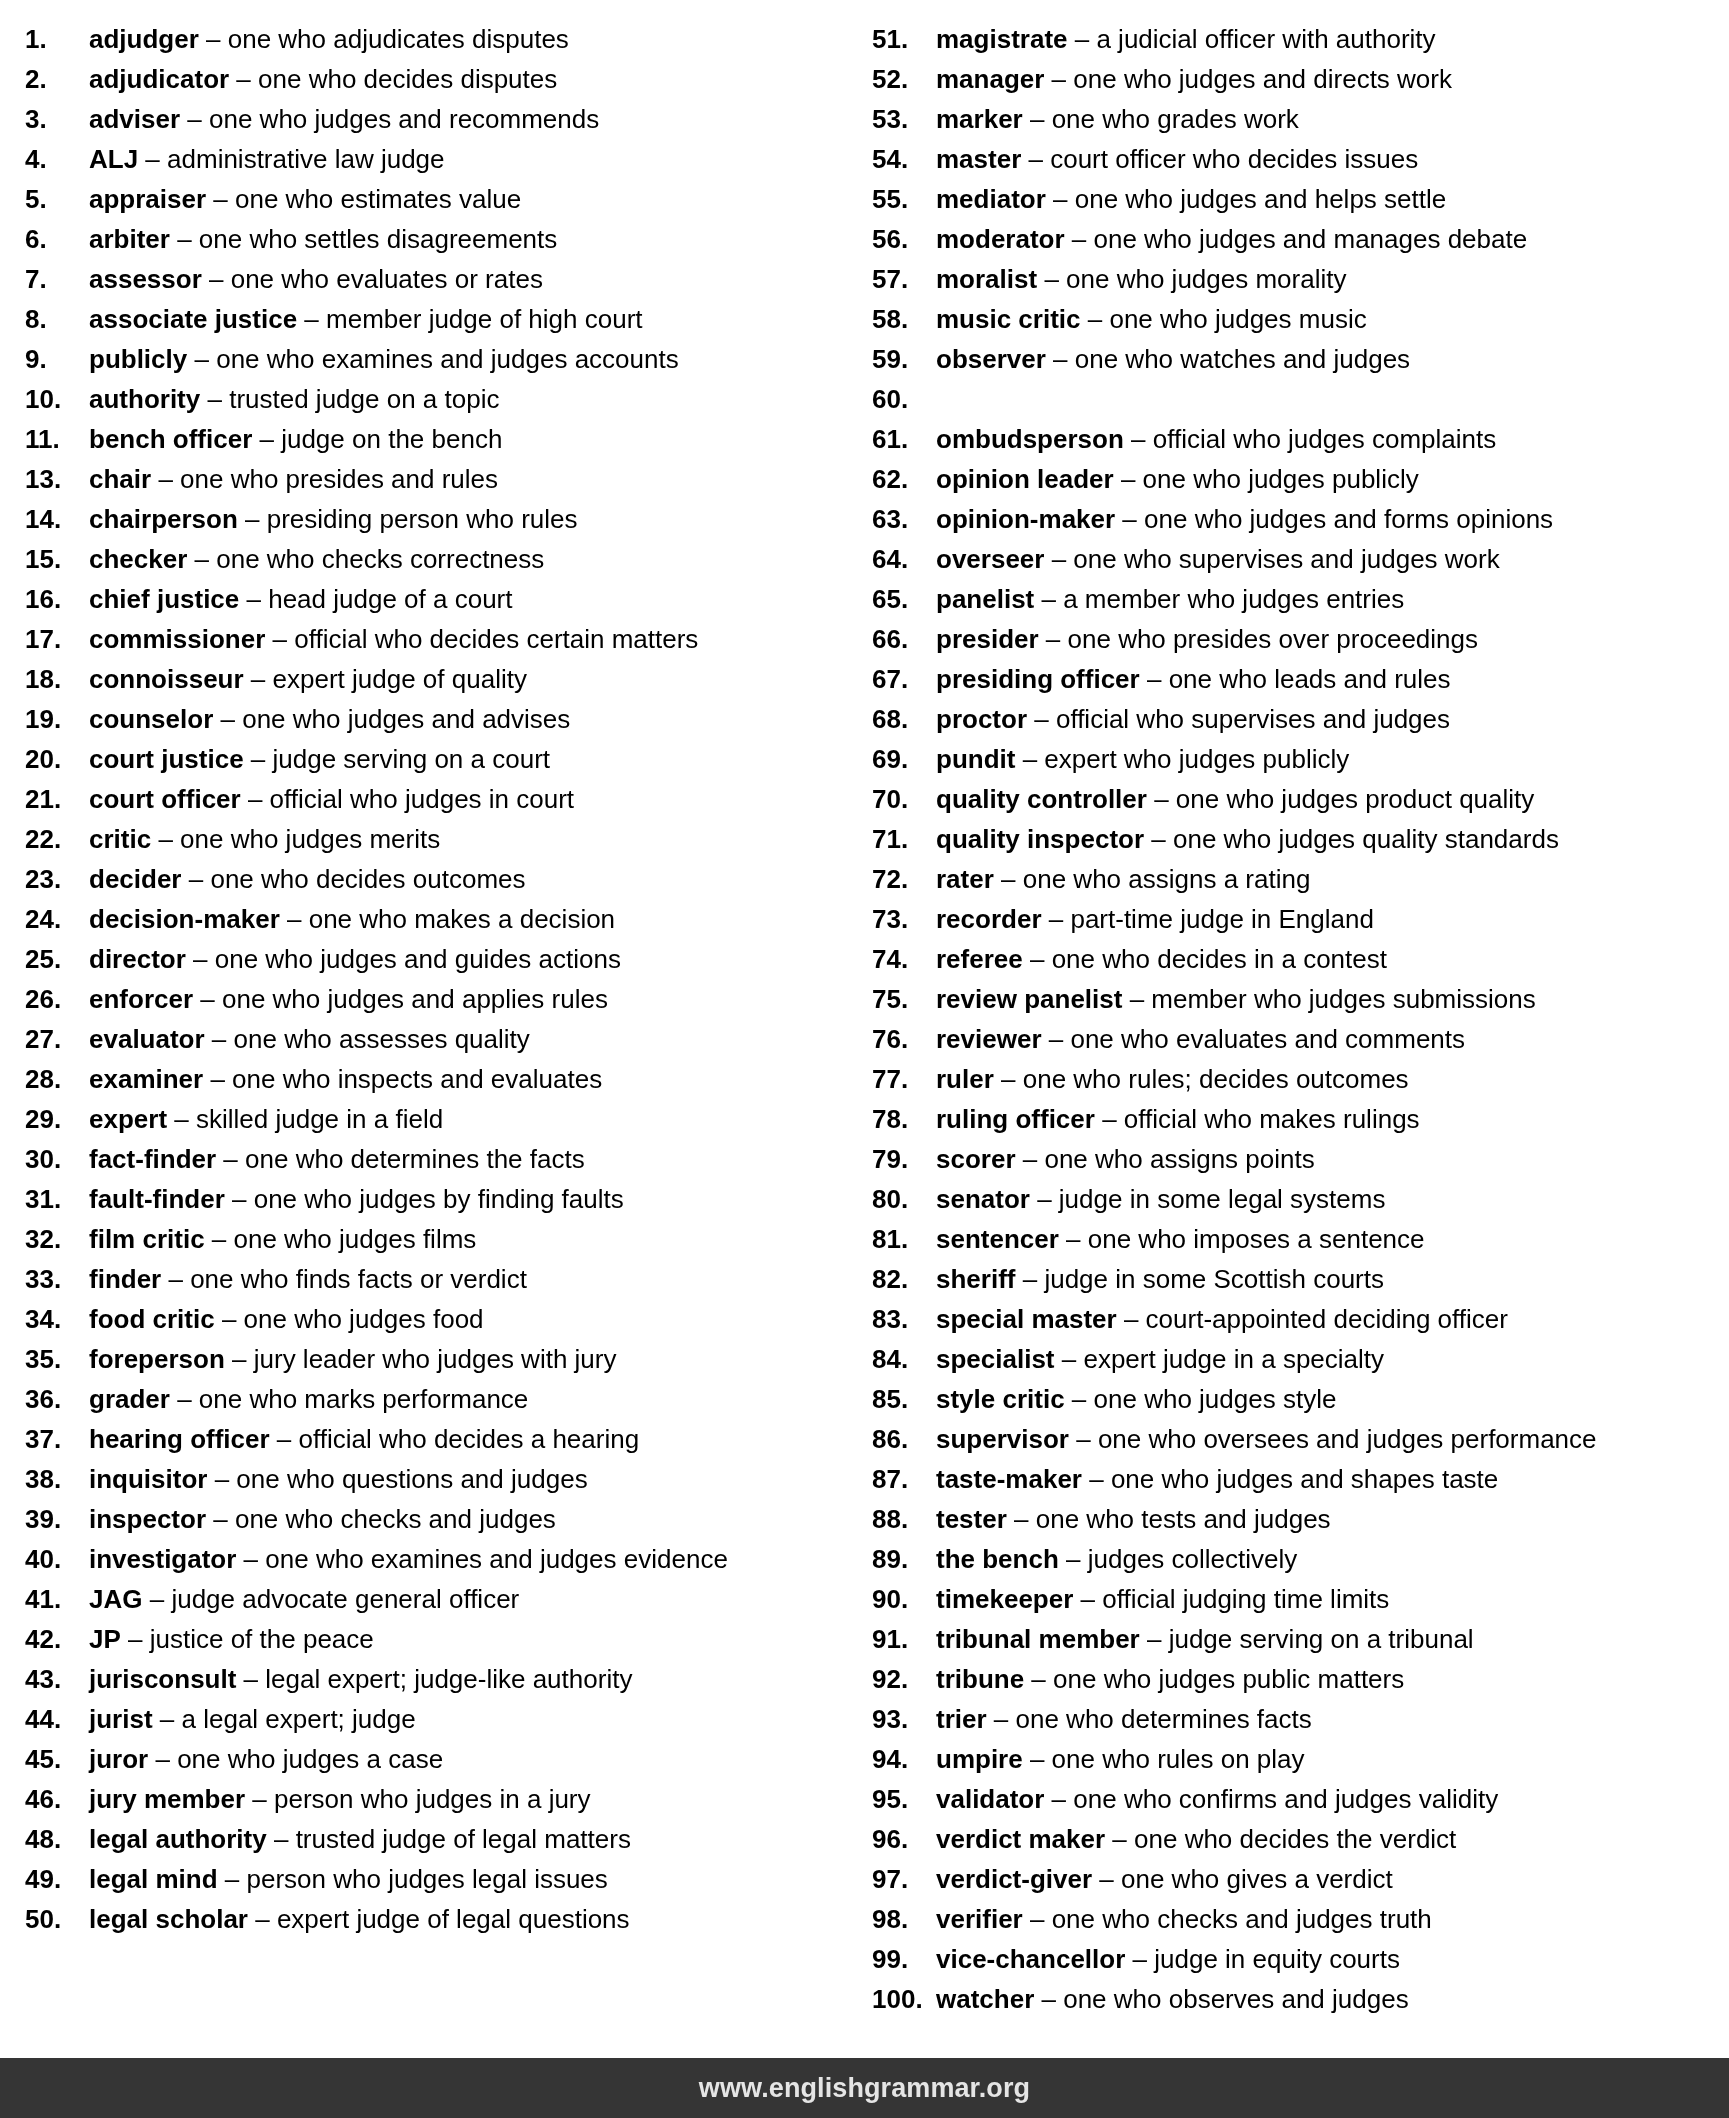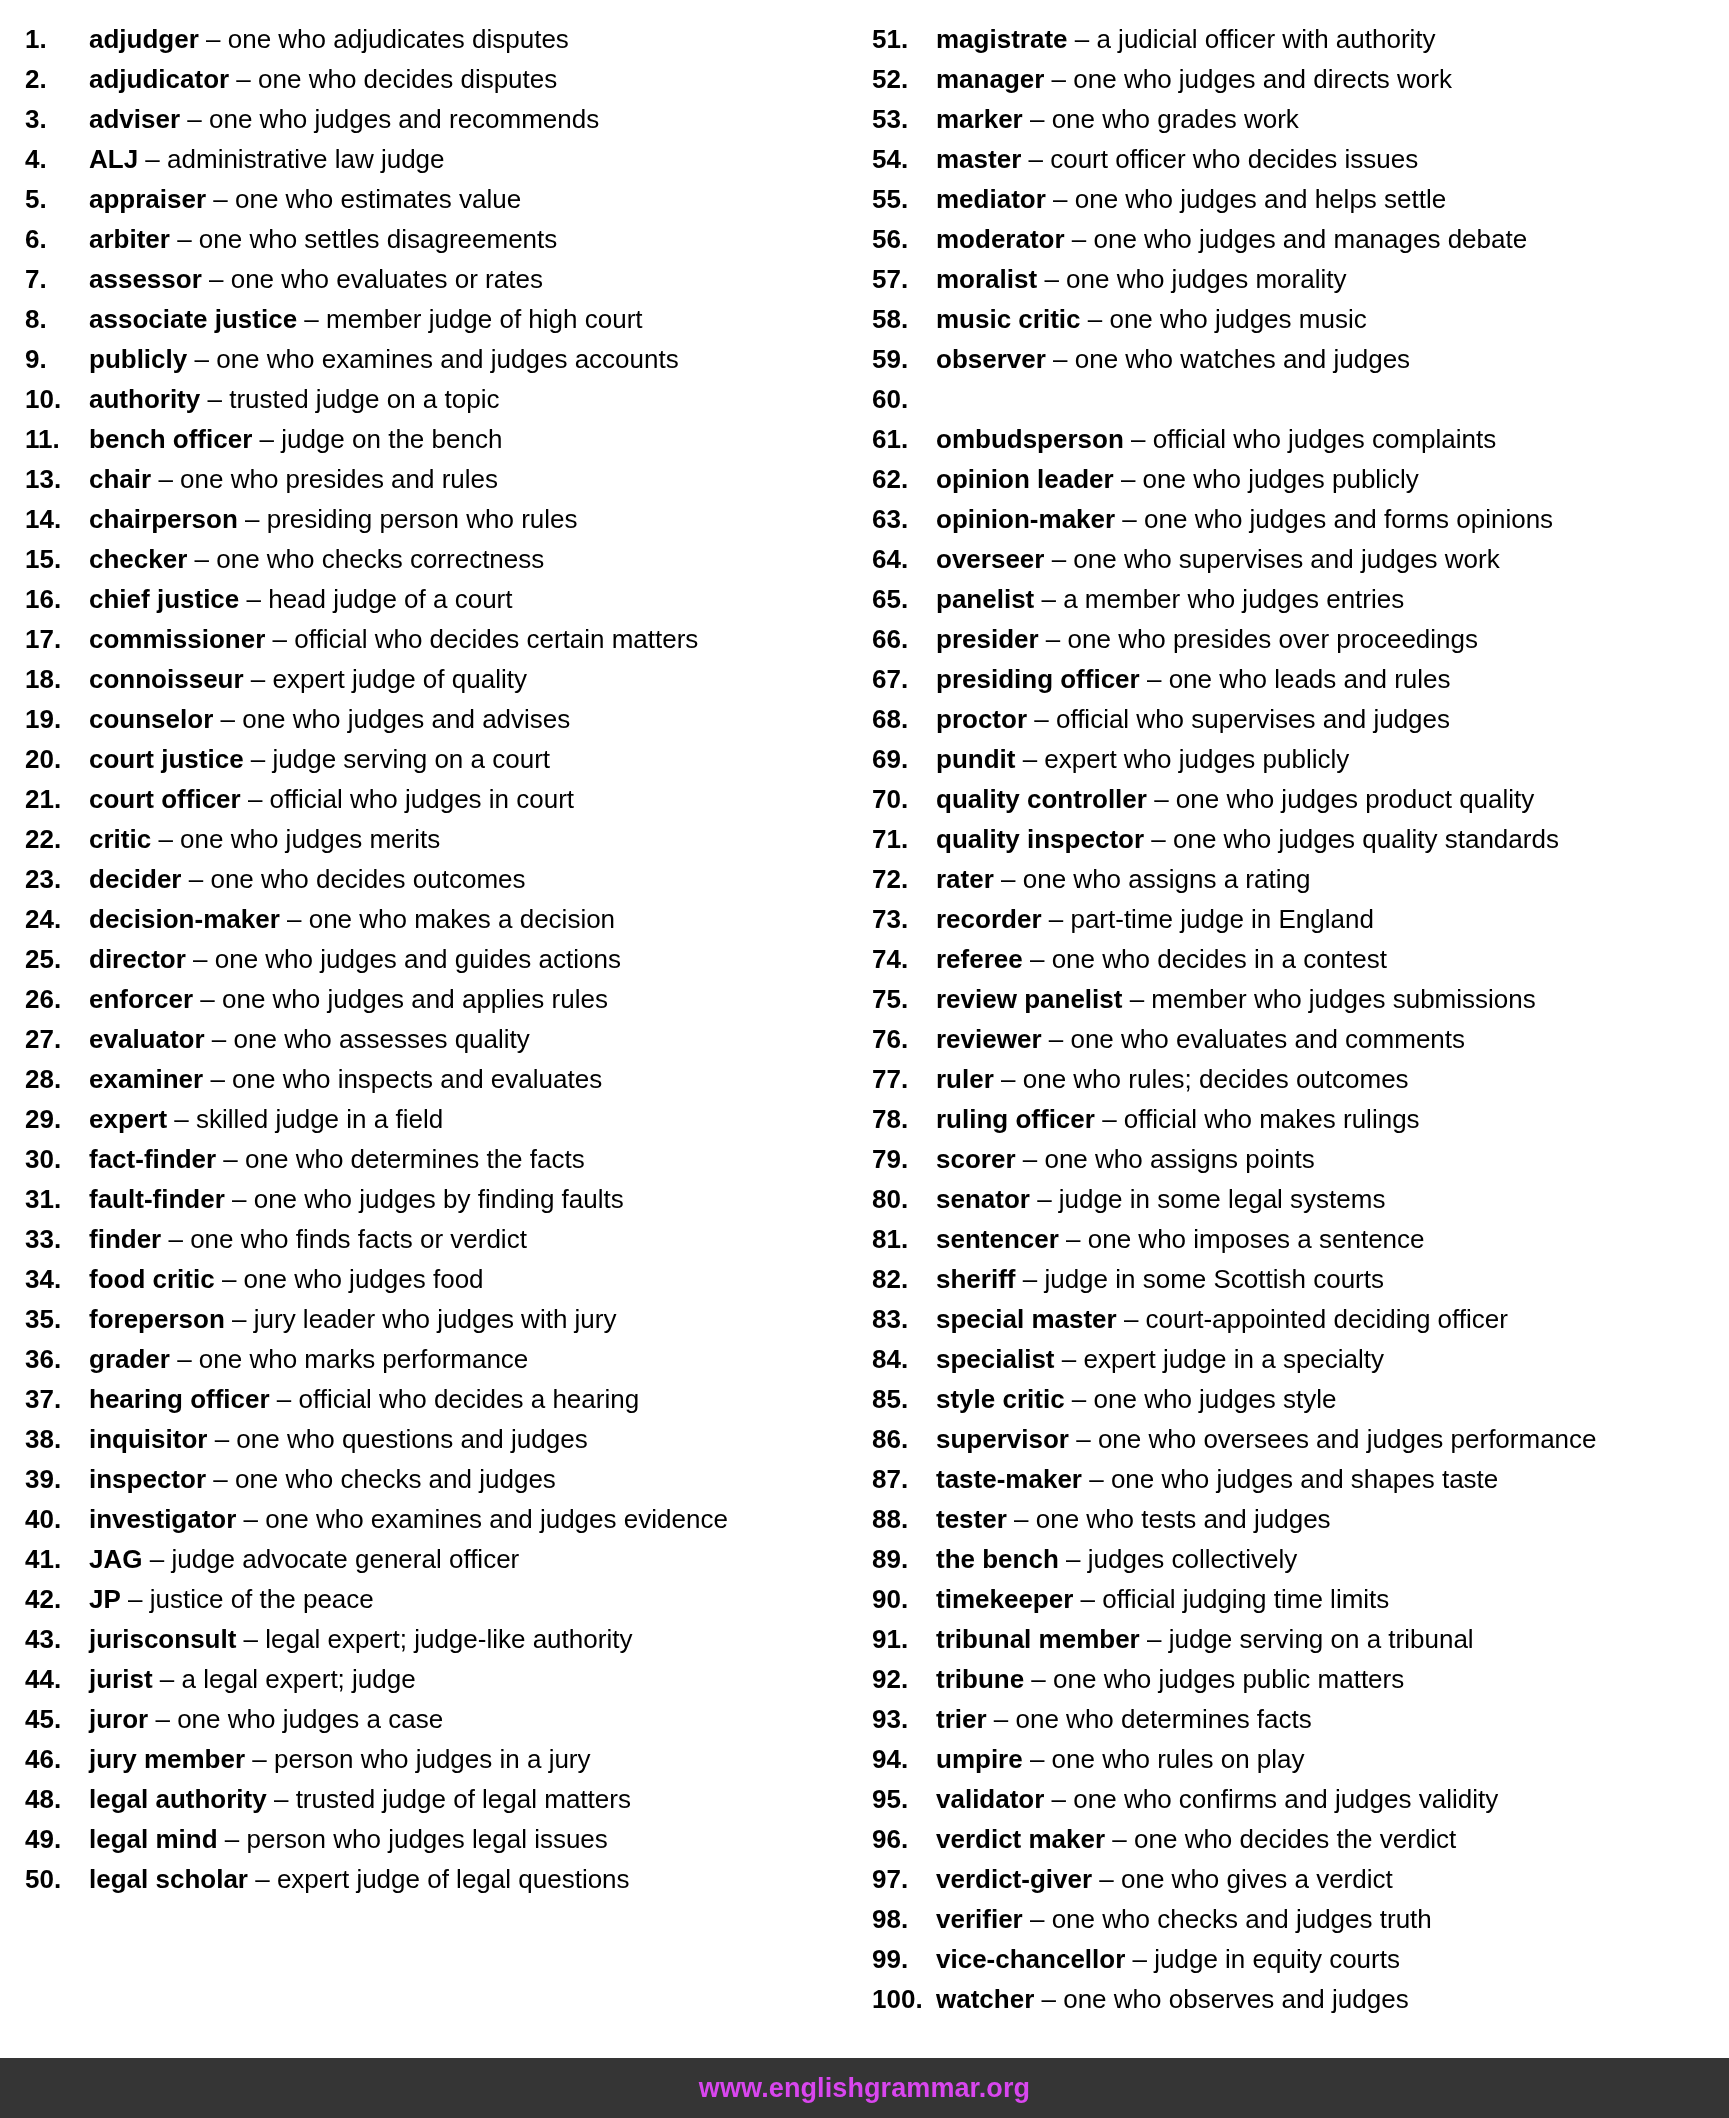--- a/index.html
+++ b/index.html
@@ -55,21 +55,21 @@
     left: 0;
     top: 2058px;
     width: 1729px;
     height: 60px;
     background: #353535;
     display: flex;
     align-items: center;
     justify-content: center;
   }
   .footer-text {
-    color: #d946ef;
+    color: #e5e5e5;
     font-weight: bold;
     font-size: 27px;
     letter-spacing: 0.1px;
   }
 </style>
 </head>
 <body>
 
 <div class="columns">
   <div class="col left">
@@ -185,20 +185,24 @@
         <span class="num">29.</span>
         <span class="entry"><span class="term">expert</span><span class="sep" style="white-space: pre;"> – </span><span class="def">skilled judge in a field</span></span>
       </div>
       <div class="row">
         <span class="num">30.</span>
         <span class="entry"><span class="term">fact-finder</span><span class="sep" style="white-space: pre;"> – </span><span class="def">one who determines the facts</span></span>
       </div>
       <div class="row">
         <span class="num">31.</span>
         <span class="entry"><span class="term">fault-finder</span><span class="sep" style="white-space: pre;"> – </span><span class="def">one who judges by finding faults</span></span>
+      </div>
+      <div class="row">
+        <span class="num">32.</span>
+        <span class="entry"><span class="term">film critic</span><span class="sep" style="white-space: pre;"> – </span><span class="def">one who judges films</span></span>
       </div>
       <div class="row">
         <span class="num">33.</span>
         <span class="entry"><span class="term">finder</span><span class="sep" style="white-space: pre;"> – </span><span class="def">one who finds facts or verdict</span></span>
       </div>
       <div class="row">
         <span class="num">34.</span>
         <span class="entry"><span class="term">food critic</span><span class="sep" style="white-space: pre;"> – </span><span class="def">one who judges food</span></span>
       </div>
       <div class="row">

